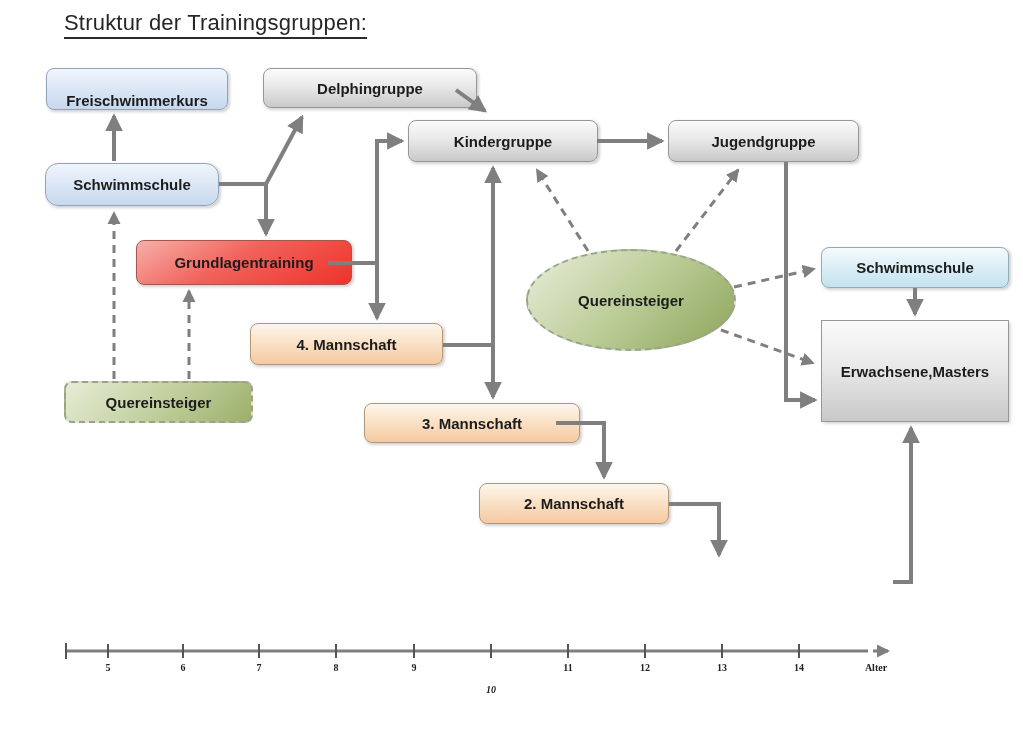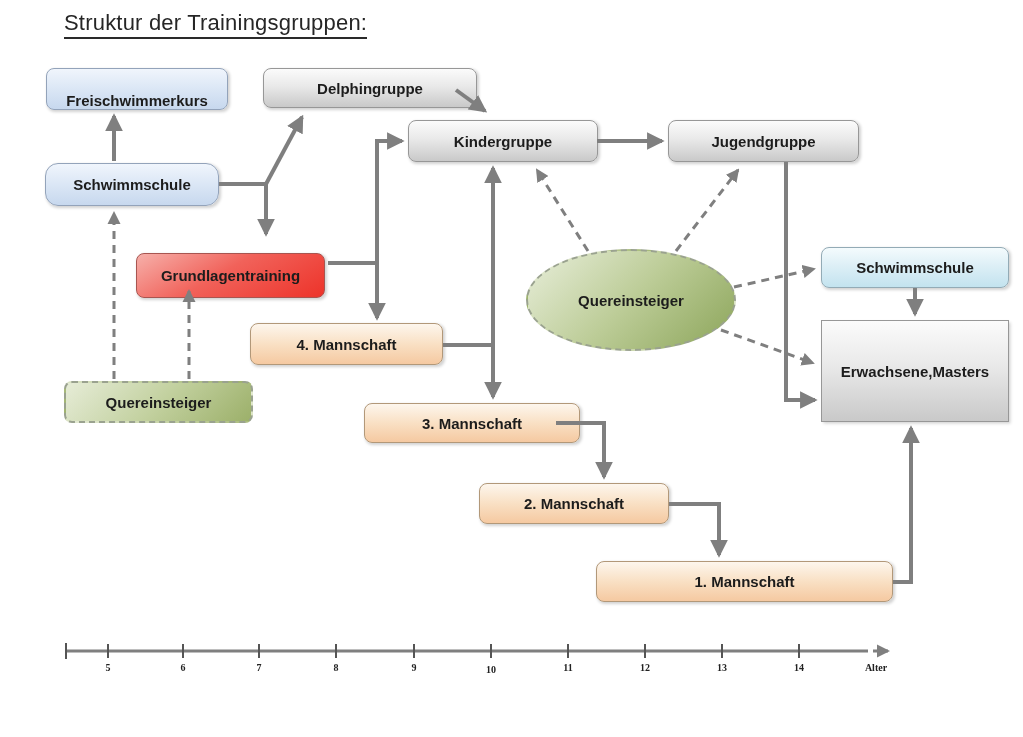--- a/index.html
+++ b/index.html
@@ -113,21 +113,21 @@
   </div>
 
   <div class="node gray" style="left:392px; top:120px; width:190px; height:42px;">
     <span>Kindergruppe</span>
   </div>
 
   <div class="node gray" style="left:652px; top:120px; width:191px; height:42px;">
     <span>Jugendgruppe</span>
   </div>
 
-  <div class="node red" style="left:120px; top:253px; width:189px; height:45px;align-items:center;">
+  <div class="node red" style="left:120px; top:240px; width:216px; height:45px;align-items:center;">
     <span>Grundlagentraining</span>
   </div>
 
   <div class="node peach" style="left:234px; top:323px; width:193px; height:42px;">
     <span>4. Mannschaft</span>
   </div>
 
   <div class="node green-box" style="left:48px; top:381px; width:189px; height:42px;">
     <span>Quereinsteiger</span>
   </div>
@@ -137,38 +137,35 @@
   </div>
 
   <div class="node peach" style="left:348px; top:403px; width:216px; height:40px;">
     <span>3. Mannschaft</span>
   </div>
 
   <div class="node peach" style="left:463px; top:483px; width:190px; height:41px;">
     <span>2. Mannschaft</span>
   </div>
 
-  <div class="node peach" style="left:580px; top:561px; width:297px; height:41px;">
-    <span>1. Mannschaft</span>
-  </div>
 
   <div class="node cyan" style="left:805px; top:247px; width:188px; height:41px;">
     <span>Schwimmschule</span>
   </div>
 
   <div class="node gray em" style="left:805px; top:320px; width:188px; height:102px;">
     <span>Erwachsene,</span>
     <span>Masters</span>
   </div>
 
   <span class="tick-label" style="left:78px;  top:662px;">5</span>
   <span class="tick-label" style="left:153px; top:662px;">6</span>
   <span class="tick-label" style="left:229px; top:662px;">7</span>
   <span class="tick-label" style="left:306px; top:662px;">8</span>
   <span class="tick-label" style="left:384px; top:662px;">9</span>
-  <span class="tick-label" style="left:461px; top:664px;">10</span>
+  <span class="tick-label" style="left:461px; top:684px;font-style:italic;">10</span>
   <span class="tick-label" style="left:538px; top:662px;">11</span>
   <span class="tick-label" style="left:615px; top:662px;">12</span>
   <span class="tick-label" style="left:692px; top:662px;">13</span>
   <span class="tick-label" style="left:769px; top:662px;">14</span>
   <span class="tick-label" style="left:835px; top:662px; width:50px;">Alter</span>
 
 </div>
 
 </body></html>

